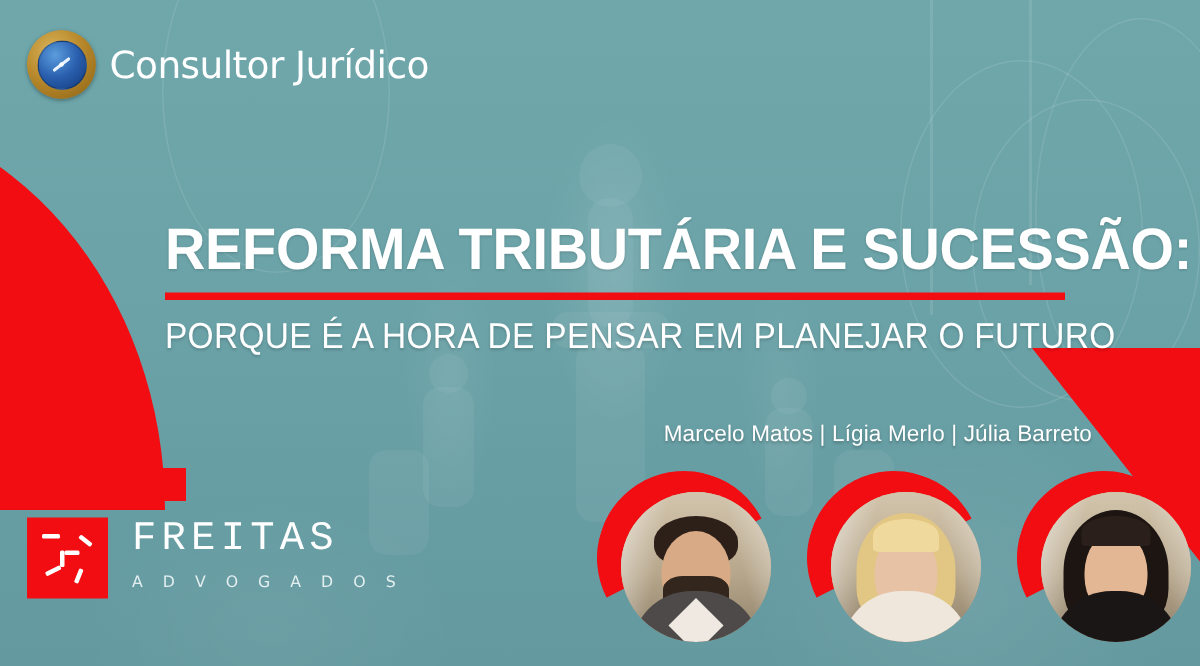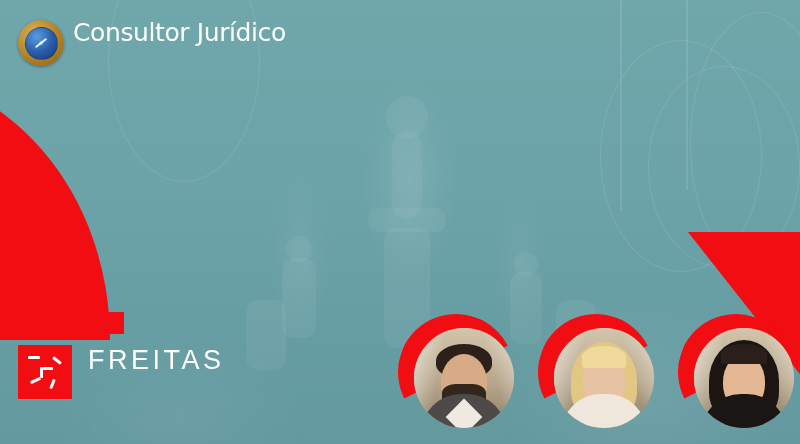--- a/index.html
+++ b/index.html
@@ -66,21 +66,21 @@
     position:absolute;
     right:-6px;top:232px;
     width:0;height:0;
     border-left:118px solid transparent;
     border-top:150px solid #F20D13;
   }
 
   
   .conjur-logo{
     position:absolute;left:18px;top:20px;
-    display:flex;
+    display:flex;align-items:center;
   }
   .compass{
     width:46px;height:46px;border-radius:50%;
     background:
       radial-gradient(circle at 36% 30%, #d9b25a 0%, #b98a2c 45%, #8a5f13 100%);
     display:flex;align-items:center;justify-content:center;
     box-shadow:0 1px 3px rgba(0,0,0,.35);
     position:relative;
   }
   .compass-face{
@@ -256,21 +256,21 @@
   .ff-mark i{position:absolute;background:#fff;border-radius:1px;}
   .ff-m1{left:10px;top:11px;width:12px;height:3px;}
   .ff-m2{left:34px;top:14px;width:10px;height:3px;transform:rotate(38deg);}
   .ff-m3{left:22px;top:22px;width:3px;height:11px;}
   .ff-m4{left:25px;top:22px;width:10px;height:3px;}
   .ff-m5{left:12px;top:34px;width:11px;height:3px;transform:rotate(-26deg);}
   .ff-m6{left:33px;top:34px;width:3px;height:10px;transform:rotate(22deg);}
   .ff-text{margin-left:16px;line-height:1;padding-top:2px;}
   .ff-name{
     color:#ffffff;font-size:27px;letter-spacing:3.5px;font-weight:300;
-    font-family:Liberation Sans, sans-serif;
+    font-family:Liberation Mono, monospace;
   }
   .ff-name2{margin-top:5px;}
   .ff-sub{
     color:#e4eff0;font-size:10.5px;letter-spacing:5px;margin-top:9px;text-align:right;
     font-family:"DejaVu Sans", sans-serif;
   }
 </style>
 </head>
 <body>
 
@@ -305,21 +305,27 @@
         <div class="compass-needle"></div>
         <div class="compass-dot"></div>
       </div>
     </div>
     <div class="conjur-text">
       <div class="conjur-name">Consultor Jurídico</div>
     </div>
   </div>
 
 
-
+  <div class="headline">
+    <h1>REFORMA TRIBUTÁRIA E SUCESSÃO:</h1>
+    <div class="rule"></div>
+    <p class="subhead">PORQUE É A HORA DE PENSAR EM PLANEJAR O FUTURO</p>
+  </div>
+
+  <div class="authors">Marcelo Matos | Lígia Merlo | Júlia Barreto</div>
 
   <div class="portraits">
     <div class="portrait p-a">
       <div class="arc"></div>
       <div class="photo">
         <div class="ph-bg"></div>
         <div class="hair"></div>
         <div class="face"></div>
         <div class="beard"></div>
         <div class="body"></div>
@@ -352,16 +358,17 @@
     <div class="ff-mark">
       <i class="ff-m1"></i>
         <i class="ff-m2"></i>
         <i class="ff-m3"></i>
       <i class="ff-m4"></i>
         <i class="ff-m5"></i>
         <i class="ff-m6"></i>
     </div>
     <div class="ff-text">
       <div class="ff-name">FREITAS</div>
+      <div class="ff-sub">A D V O G A D O S</div>
     </div>
   </div>
 
 </div>
 
 </body></html>

